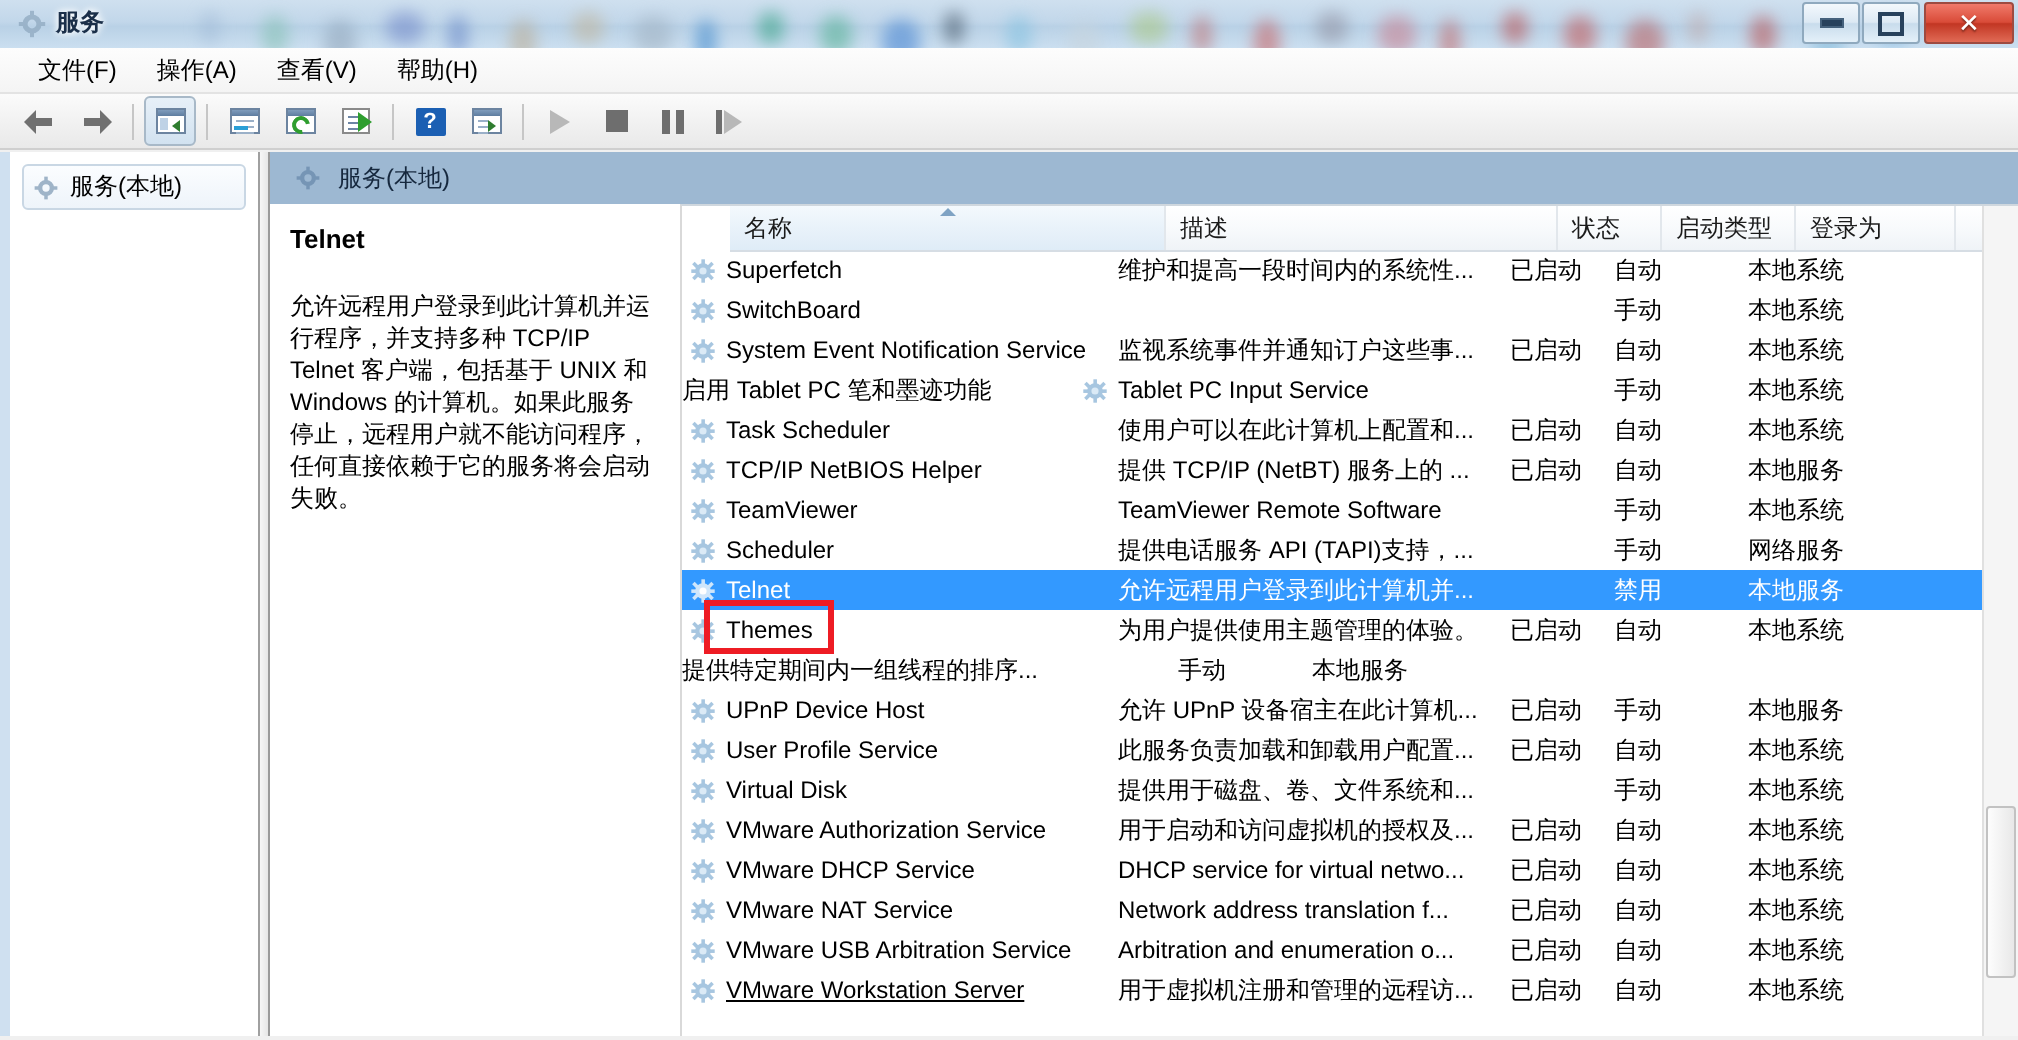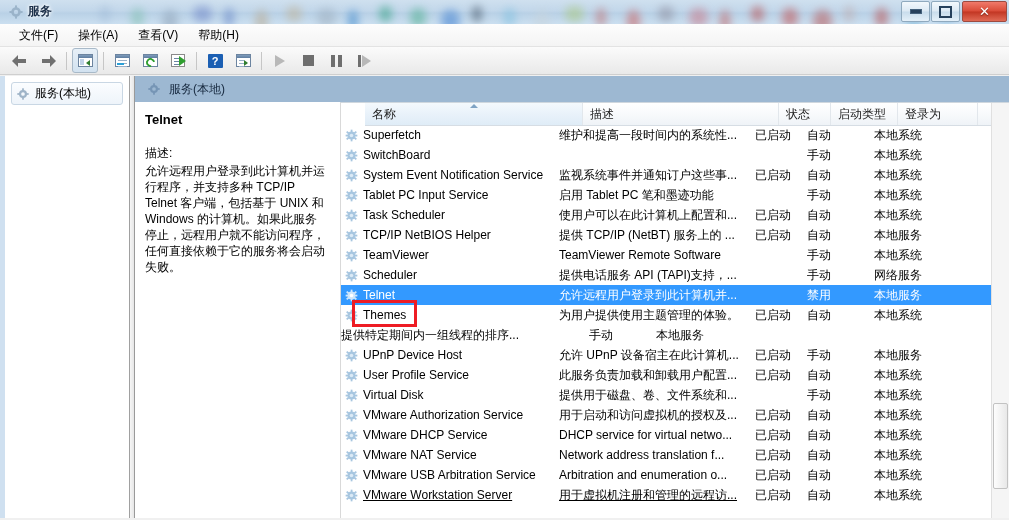--- a/index.html
+++ b/index.html
@@ -428,21 +428,20 @@
               <rect x="7" y="11.5" width="2" height="3"></rect>
             <rect x="1.5" y="7" width="3" height="2"></rect>
               <rect x="11.5" y="7" width="3" height="2"></rect>
           </g>
         </svg>
         <span class="banner-text">服务(本地)</span>
       </div>
 
       <div class="detail">
         <div class="detail-title">Telnet</div>
-        <div class="detail-label">描述:</div>
         <div class="detail-body">允许远程用户登录到此计算机并运行程序，并支持多种 TCP/IP Telnet 客户端，包括基于 UNIX 和 Windows 的计算机。如果此服务停止，远程用户就不能访问程序，任何直接依赖于它的服务将会启动失败。</div>
       </div>
 
       <div class="listview">
         <div class="lv-header" id="lv-header">
             <div class="hcell sorted" style="width: 218px; flex: 0 0 218px;">
               <div class="sort-arrow"></div>
               <span>名称</span>
             </div>
             <div class="hcell" style="width: 196px; flex: 0 0 196px;">
@@ -528,38 +527,38 @@
   </svg>
                 <span>System Event Notification Service</span>
               </div>
               <div class="cell description" style="width: 196px; flex: 0 0 196px;">监视系统事件并通知订户这些事...</div>
               <div class="cell status" style="width: 52px; flex: 0 0 52px;">已启动</div>
               <div class="cell startup" style="width: 67px; flex: 0 0 67px;">自动</div>
               <div class="cell logon" style="width: 80px; flex: 0 0 80px;">本地系统</div>
               <div class="cell spacer" style="width: 40px; flex: 0 0 40px;"></div>
             </div>
             <div class="row">
+              <div class="cell description" style="width: 196px; flex: 0 0 196px;">启用 Tablet PC 笔和墨迹功能</div>
               <div class="cell name" style="width: 218px; flex: 0 0 218px;">
                 <svg width="13" height="13" viewBox="0 0 16 16">
     <g fill="#a7c6e0">
       <rect x="7" y="0.8" width="2.2" height="3.4"></rect>
                     <rect x="7" y="11.8" width="2.2" height="3.4"></rect>
       <rect x="0.8" y="7" width="3.4" height="2.2"></rect>
                     <rect x="11.8" y="7" width="3.4" height="2.2"></rect>
       <rect x="2.2" y="2.6" width="2.2" height="3.4" transform="rotate(-45 3.3 4.3)"></rect>
       <rect x="11.6" y="10" width="2.2" height="3.4" transform="rotate(-45 12.7 11.7)"></rect>
       <rect x="11.6" y="2.6" width="2.2" height="3.4" transform="rotate(45 12.7 4.3)"></rect>
       <rect x="2.2" y="10" width="2.2" height="3.4" transform="rotate(45 3.3 11.7)"></rect>
     </g>
     <circle cx="8" cy="8" r="4.8" fill="#a7c6e0"></circle>
     <circle cx="8" cy="8" r="2.2" fill="#dbeaf6"></circle>
   </svg>
                 <span>Tablet PC Input Service</span>
               </div>
-              <div class="cell description" style="width: 196px; flex: 0 0 196px;">启用 Tablet PC 笔和墨迹功能</div>
               <div class="cell status" style="width: 52px; flex: 0 0 52px;"></div>
               <div class="cell startup" style="width: 67px; flex: 0 0 67px;">手动</div>
               <div class="cell logon" style="width: 80px; flex: 0 0 80px;">本地系统</div>
               <div class="cell spacer" style="width: 40px; flex: 0 0 40px;"></div>
             </div>
             <div class="row">
               <div class="cell name" style="width: 218px; flex: 0 0 218px;">
                 <svg width="13" height="13" viewBox="0 0 16 16">
     <g fill="#a7c6e0">
       <rect x="7" y="0.8" width="2.2" height="3.4"></rect>
@@ -888,21 +887,21 @@
       <rect x="2.2" y="2.6" width="2.2" height="3.4" transform="rotate(-45 3.3 4.3)"></rect>
       <rect x="11.6" y="10" width="2.2" height="3.4" transform="rotate(-45 12.7 11.7)"></rect>
       <rect x="11.6" y="2.6" width="2.2" height="3.4" transform="rotate(45 12.7 4.3)"></rect>
       <rect x="2.2" y="10" width="2.2" height="3.4" transform="rotate(45 3.3 11.7)"></rect>
     </g>
     <circle cx="8" cy="8" r="4.8" fill="#a7c6e0"></circle>
     <circle cx="8" cy="8" r="2.2" fill="#dbeaf6"></circle>
   </svg>
                 <span>VMware Workstation Server</span>
               </div>
-              <div class="cell description" style="width: 196px; flex: 0 0 196px; text-decoration: underline;">用于虚拟机注册和管理的远程访...</div>
+              <div class="cell description" style="width: 196px; flex: 0 0 196px;">用于虚拟机注册和管理的远程访...</div>
               <div class="cell status" style="width: 52px; flex: 0 0 52px;">已启动</div>
               <div class="cell startup" style="width: 67px; flex: 0 0 67px;">自动</div>
               <div class="cell logon" style="width: 80px; flex: 0 0 80px;">本地系统</div>
               <div class="cell spacer" style="width: 40px; flex: 0 0 40px;"></div>
             </div>
           </div>
         <div class="vscroll">
           <div class="vthumb" style="top:300px;height:84px;"></div>
         </div>
       </div>

